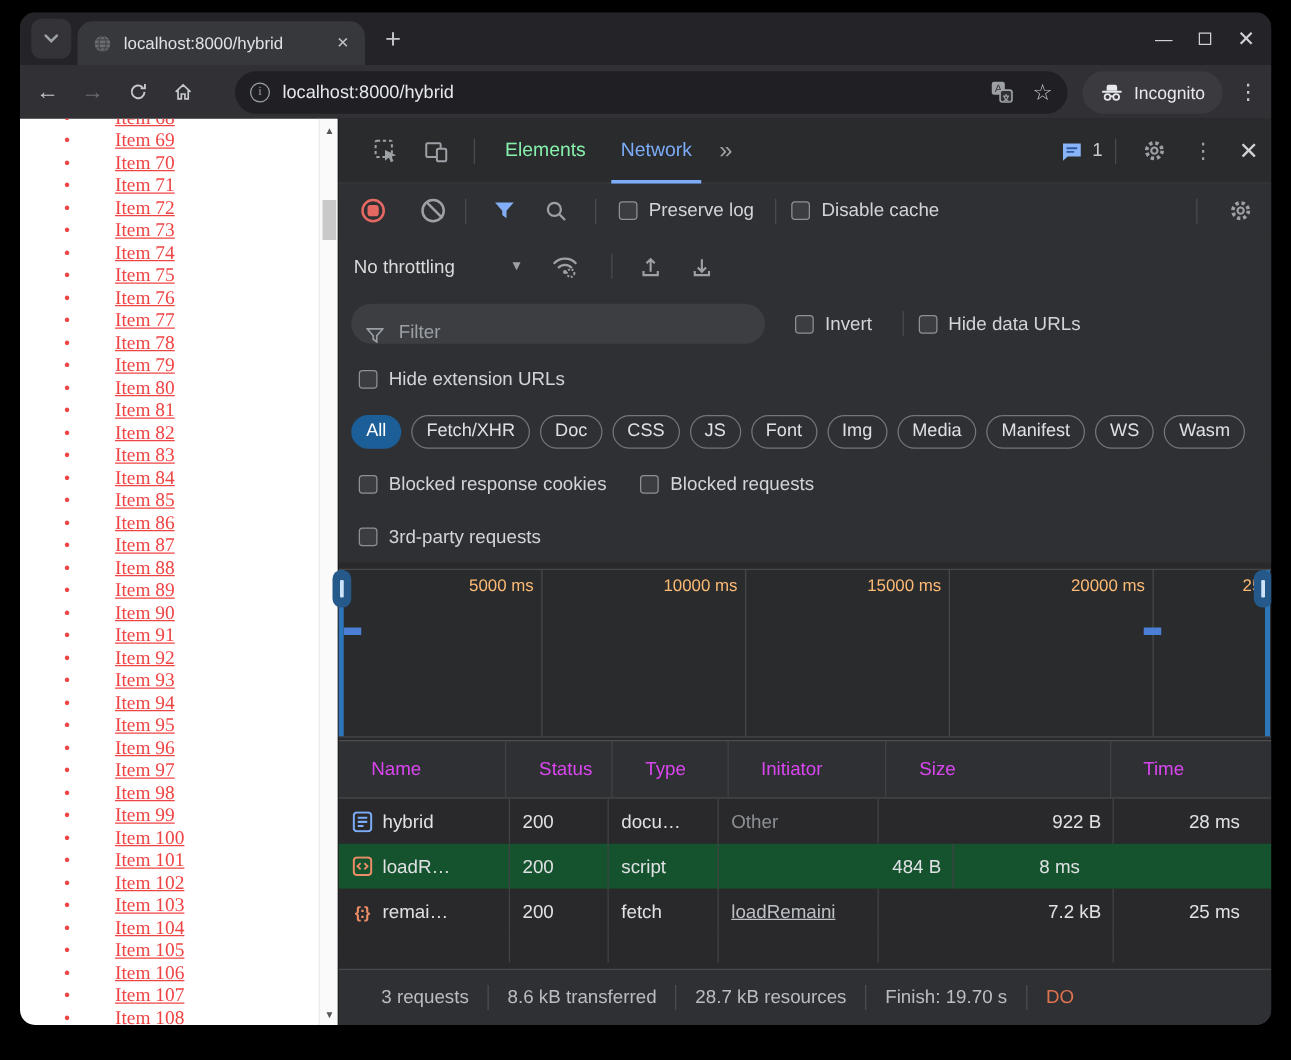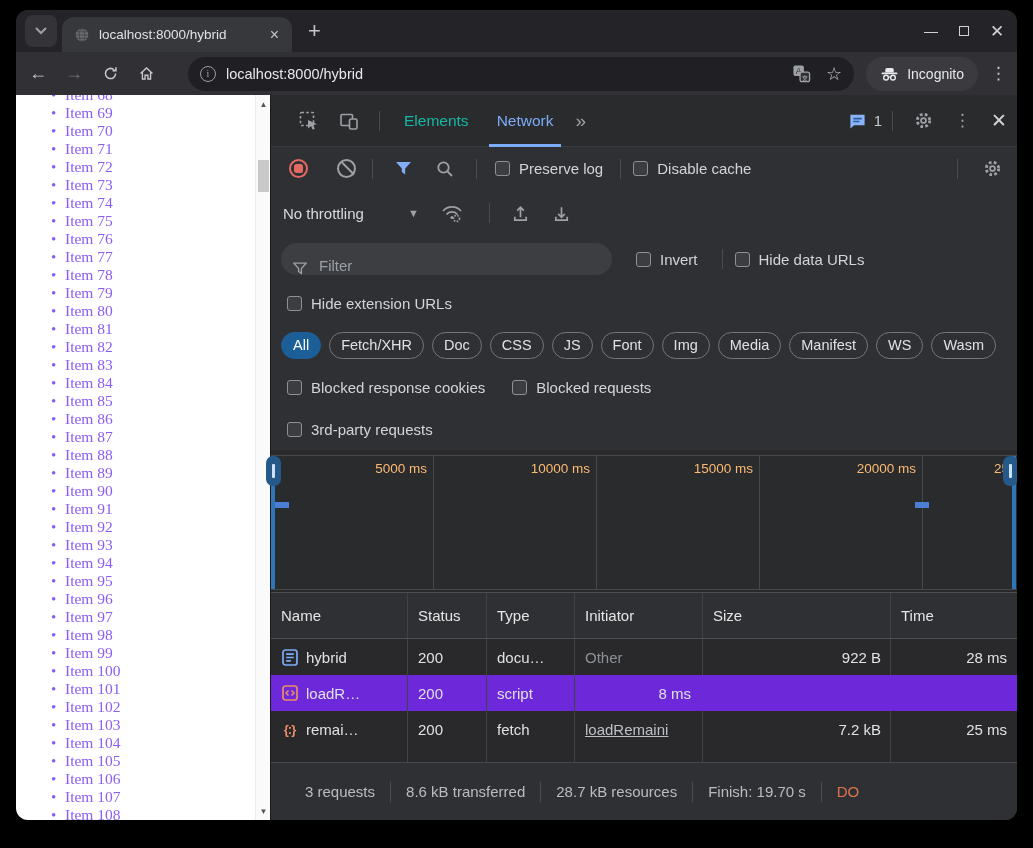--- a/index.html
+++ b/index.html
@@ -36,41 +36,41 @@
   .omni-icons{display:flex;align-items:center;gap:15px;color:#c6c9cc;}
   .star{font-size:18px;color:#c6c9cc;}
   .incog{height:34px;margin:0 10px 0 12px;background:#3a3a3f;border-radius:17px;display:flex;align-items:center;
          gap:8px;padding:0 14px;color:#e6e8eb;font-size:14px;flex:none;}
   .menu3{color:#c6c9cc;font-size:17px;padding:0 10px 0 2px;}
 
   
   .content{position:relative;height:725px;display:flex;}
   .page{position:relative;width:254px;background:#fff;overflow:hidden;}
   .page ul{position:absolute;top:-9px;left:0;margin:0;padding:0;list-style:none;}
-  .page li{height:18px;padding-left:49px;position:relative;font-family:"Liberation Serif",serif;
-           font-size:15.5px;color:#8b5cf6;line-height:18px;white-space:nowrap;}
+  .page li{height:18px;padding-left:76px;position:relative;font-family:"Liberation Serif",serif;
+           font-size:15.5px;color:#ef4444;line-height:18px;white-space:nowrap;text-decoration:underline;}
   .page li::before{content:"\2022";position:absolute;left:35px;top:0;font-size:15px;}
   .pscroll{position:absolute;top:0;right:0;width:15px;height:100%;background:#fafafa;border-left:1px solid #ececec;}
   .parrow{position:absolute;left:0;width:15px;height:14px;display:flex;align-items:center;justify-content:center;
           color:#555;font-size:8px;}
   .parrow.up{top:2px;}
   .parrow.down{bottom:2px;}
   .pthumb{position:absolute;left:2px;top:65px;width:11px;height:32px;background:#c9c9c9;}
   .divider{width:1px;background:#1a1a1b;}
 
   
   .dt{position:relative;flex:1;background:#29292b;color:#d2d5d8;font-size:15px;}
   .row{position:absolute;left:0;right:0;display:flex;align-items:center;background:#2f3033;}
   .sep{width:1px;height:20px;background:#4a4b4e;margin:0 10px;flex:none;}
   .cb{width:15px;height:15px;border:1.5px solid #8d9196;border-radius:3px;background:#3c3d41;flex:none;}
   .cblabel{margin-left:9px;white-space:nowrap;}
   .ico{display:inline-flex;align-items:center;justify-content:center;color:#9da1a6;flex:none;}
 
   .dt-header{top:0;height:52px;background:#2a2b2d;border-bottom:1px solid #3b3c3e;padding-left:18px;}
-  .dt-tab{position:relative;height:52px;display:flex;align-items:center;padding:0 14px;color:#14b8a6;font-size:15.5px;}
+  .dt-tab{position:relative;height:52px;display:flex;align-items:center;padding:0 14px;color:#86efac;font-size:15.5px;}
   .dt-tab.active{color:#7cacf8;}
   .dt-tab.active::after{content:"";position:absolute;left:6px;right:6px;bottom:0;height:3px;background:#7cacf8;}
   .chevrons{color:#9da1a6;font-size:19px;padding:0 8px;}
   .hdr-spacer{flex:1;}
   .issue-count{color:#c6c9cc;margin-left:7px;font-size:15px;}
   .hicon{padding:0 10px;}
 
   .dt-tb1{top:52px;height:43px;}
   .rec{width:19px;height:19px;border:2px solid #e46962;border-radius:50%;display:flex;align-items:center;justify-content:center;margin:0 0 0 18px;}
   .rec::after{content:"";width:9px;height:9px;border-radius:2.5px;background:#e46962;}
@@ -104,34 +104,34 @@
   .tl-handle{position:absolute;top:0;width:15px;height:30px;border-radius:7px;background:#24598a;
              display:flex;align-items:center;justify-content:center;}
   .tl-handle::after{content:"";width:3px;height:14px;border-radius:1px;background:#cde3f8;}
   .tmark{position:absolute;top:46px;width:14px;height:6px;background:#4b7fd6;}
 
   .nettable{position:absolute;top:497px;left:0;right:0;}
   .nt-row{display:flex;height:36px;}
   .nt-head{height:47px;background:#2f3033;border-top:1px solid #4d4e50;border-bottom:1px solid #4d4e50;}
   .cell{display:flex;align-items:center;padding-left:10px;border-right:1px solid #414245;
         overflow:hidden;white-space:nowrap;color:#dfe1e4;}
-  .nt-head .cell{color:#e5e5e5;}
+  .nt-head .cell{color:#d946ef;margin-left:16px;}
   .c-name{width:137px;}.c-status{width:79px;}.c-type{width:88px;}.c-init{width:128px;}
   .c-size{width:188px;justify-content:flex-end;padding-right:9px;}
-  .c-time{width:126px;justify-content:flex-end;padding-right:10px;border-right:none;}
+  .c-time{width:126px;justify-content:flex-end;padding-right:25px;border-right:none;}
   .nt-head .c-size,.nt-head .c-time{justify-content:flex-start;padding-left:10px;}
   .nt-row.odd{background:#29292b;}
-  .nt-row.even{background:#6d28d9;}
+  .nt-row.even{background:#14532d;}
   .nt-filler{height:23px;background:#29292b;}
   .ricon{width:17px;height:17px;margin-right:8px;flex:none;display:flex;align-items:center;justify-content:center;}
   .init-other{color:#8d9196;}
   .init-link{color:#bcc0c5;text-decoration:underline;}
   .fetch-glyph{color:#ed8d68;font-size:13px;font-weight:bold;letter-spacing:-1px;}
 
-  .dt-footer{position:absolute;bottom:0;left:0;right:0;height:58px;background:#2f3033;border-top:1px solid #47484a;
+  .dt-footer{position:absolute;bottom:0;left:0;right:0;height:45px;background:#2f3033;border-top:1px solid #47484a;
              display:flex;align-items:center;overflow:hidden;font-size:15px;color:#b9bdc2;}
   .stat{padding:0 15px;white-space:nowrap;border-left:1px solid #4c4d50;line-height:20px;}
   .stat.first{border-left:none;margin-left:19px;}
   .stat.dcl{color:#e0734f;}
   svg{display:block;}
 </style>
 </head>
 <body>
 
 <div class="screen">
@@ -459,20 +459,21 @@
             <span class="ricon">
               <svg width="16" height="16" viewBox="0 0 16 16">
                     <rect x="1" y="1" width="14" height="14" rx="2.5" fill="none" stroke="#ed8d68" stroke-width="1.7"></rect>
                     <path d="M6.5 5.5 L4 8 L6.5 10.5 M9.5 5.5 L12 8 L9.5 10.5" fill="none" stroke="#ed8d68" stroke-width="1.5"></path>
                   </svg>
             </span>
             <span>loadR…</span>
           </div>
           <div class="cell c-status">200</div>
           <div class="cell c-type">script</div>
+          <div class="cell c-size">484 B</div>
           <div class="cell c-time">8 ms</div>
         </div>
 
         <div class="nt-row odd">
           <div class="cell c-name">
             <span class="ricon fetch-glyph">{:}</span>
             <span>remai…</span>
           </div>
           <div class="cell c-status">200</div>
           <div class="cell c-type">fetch</div>

